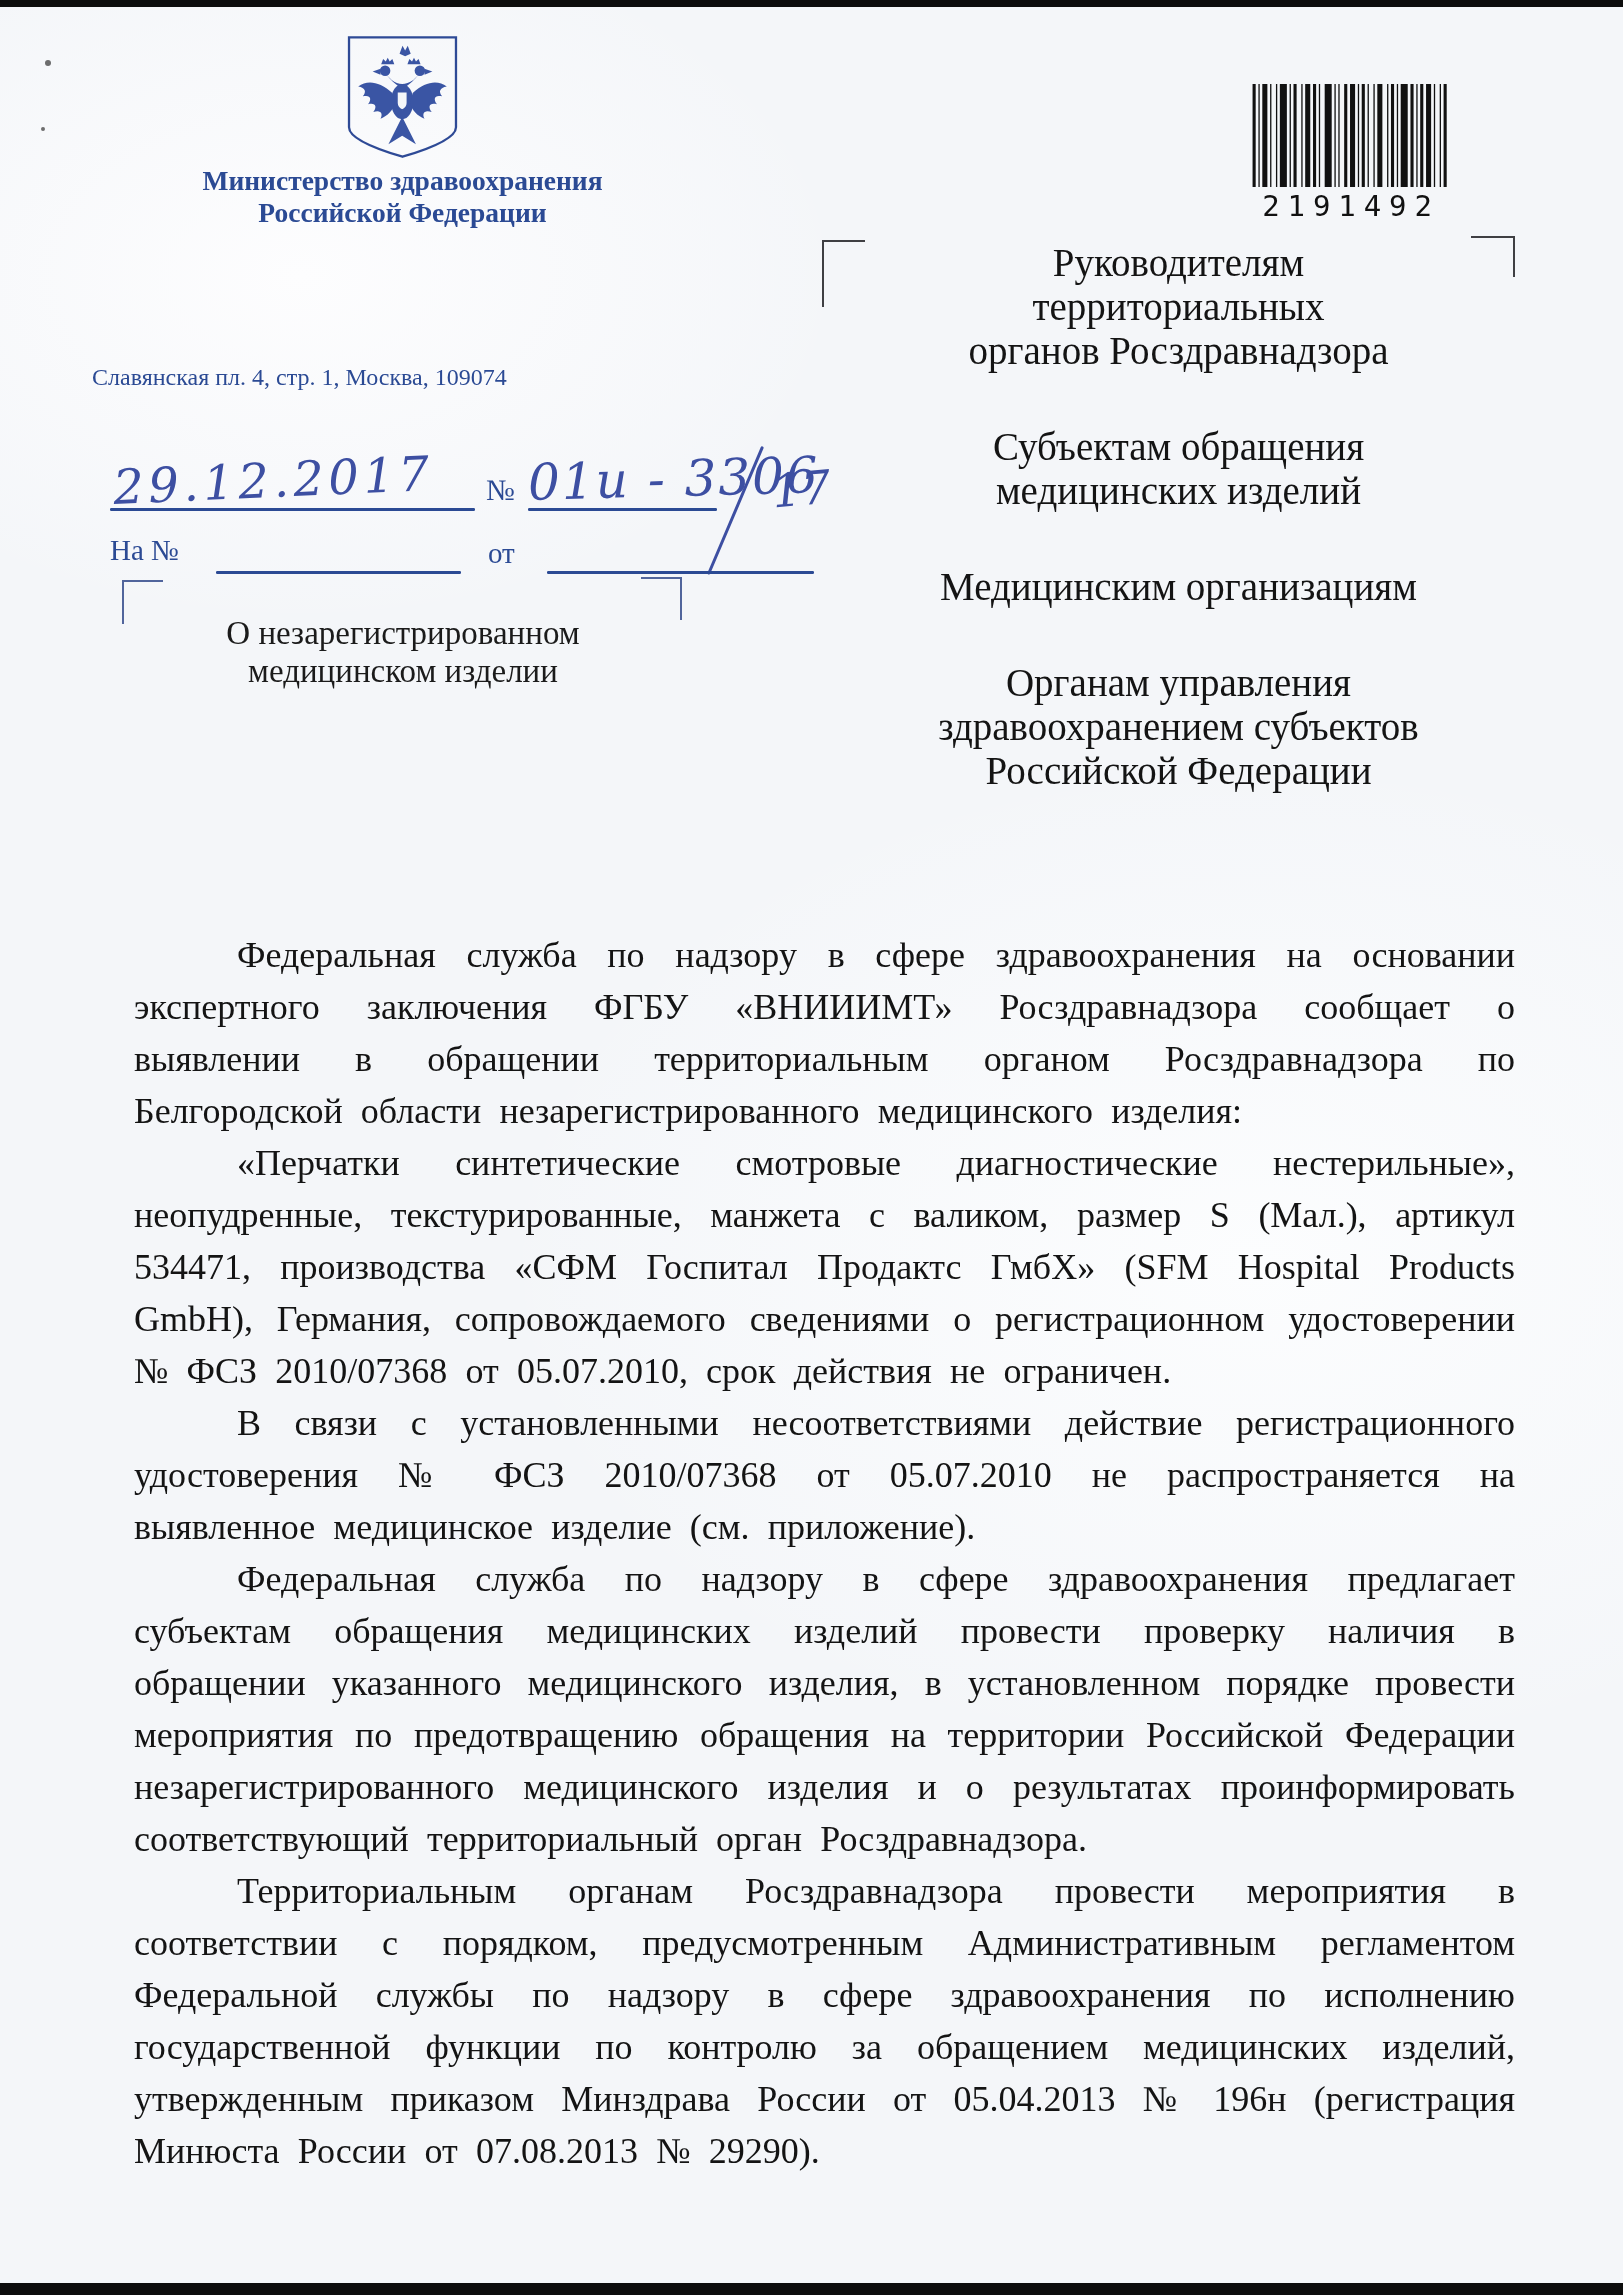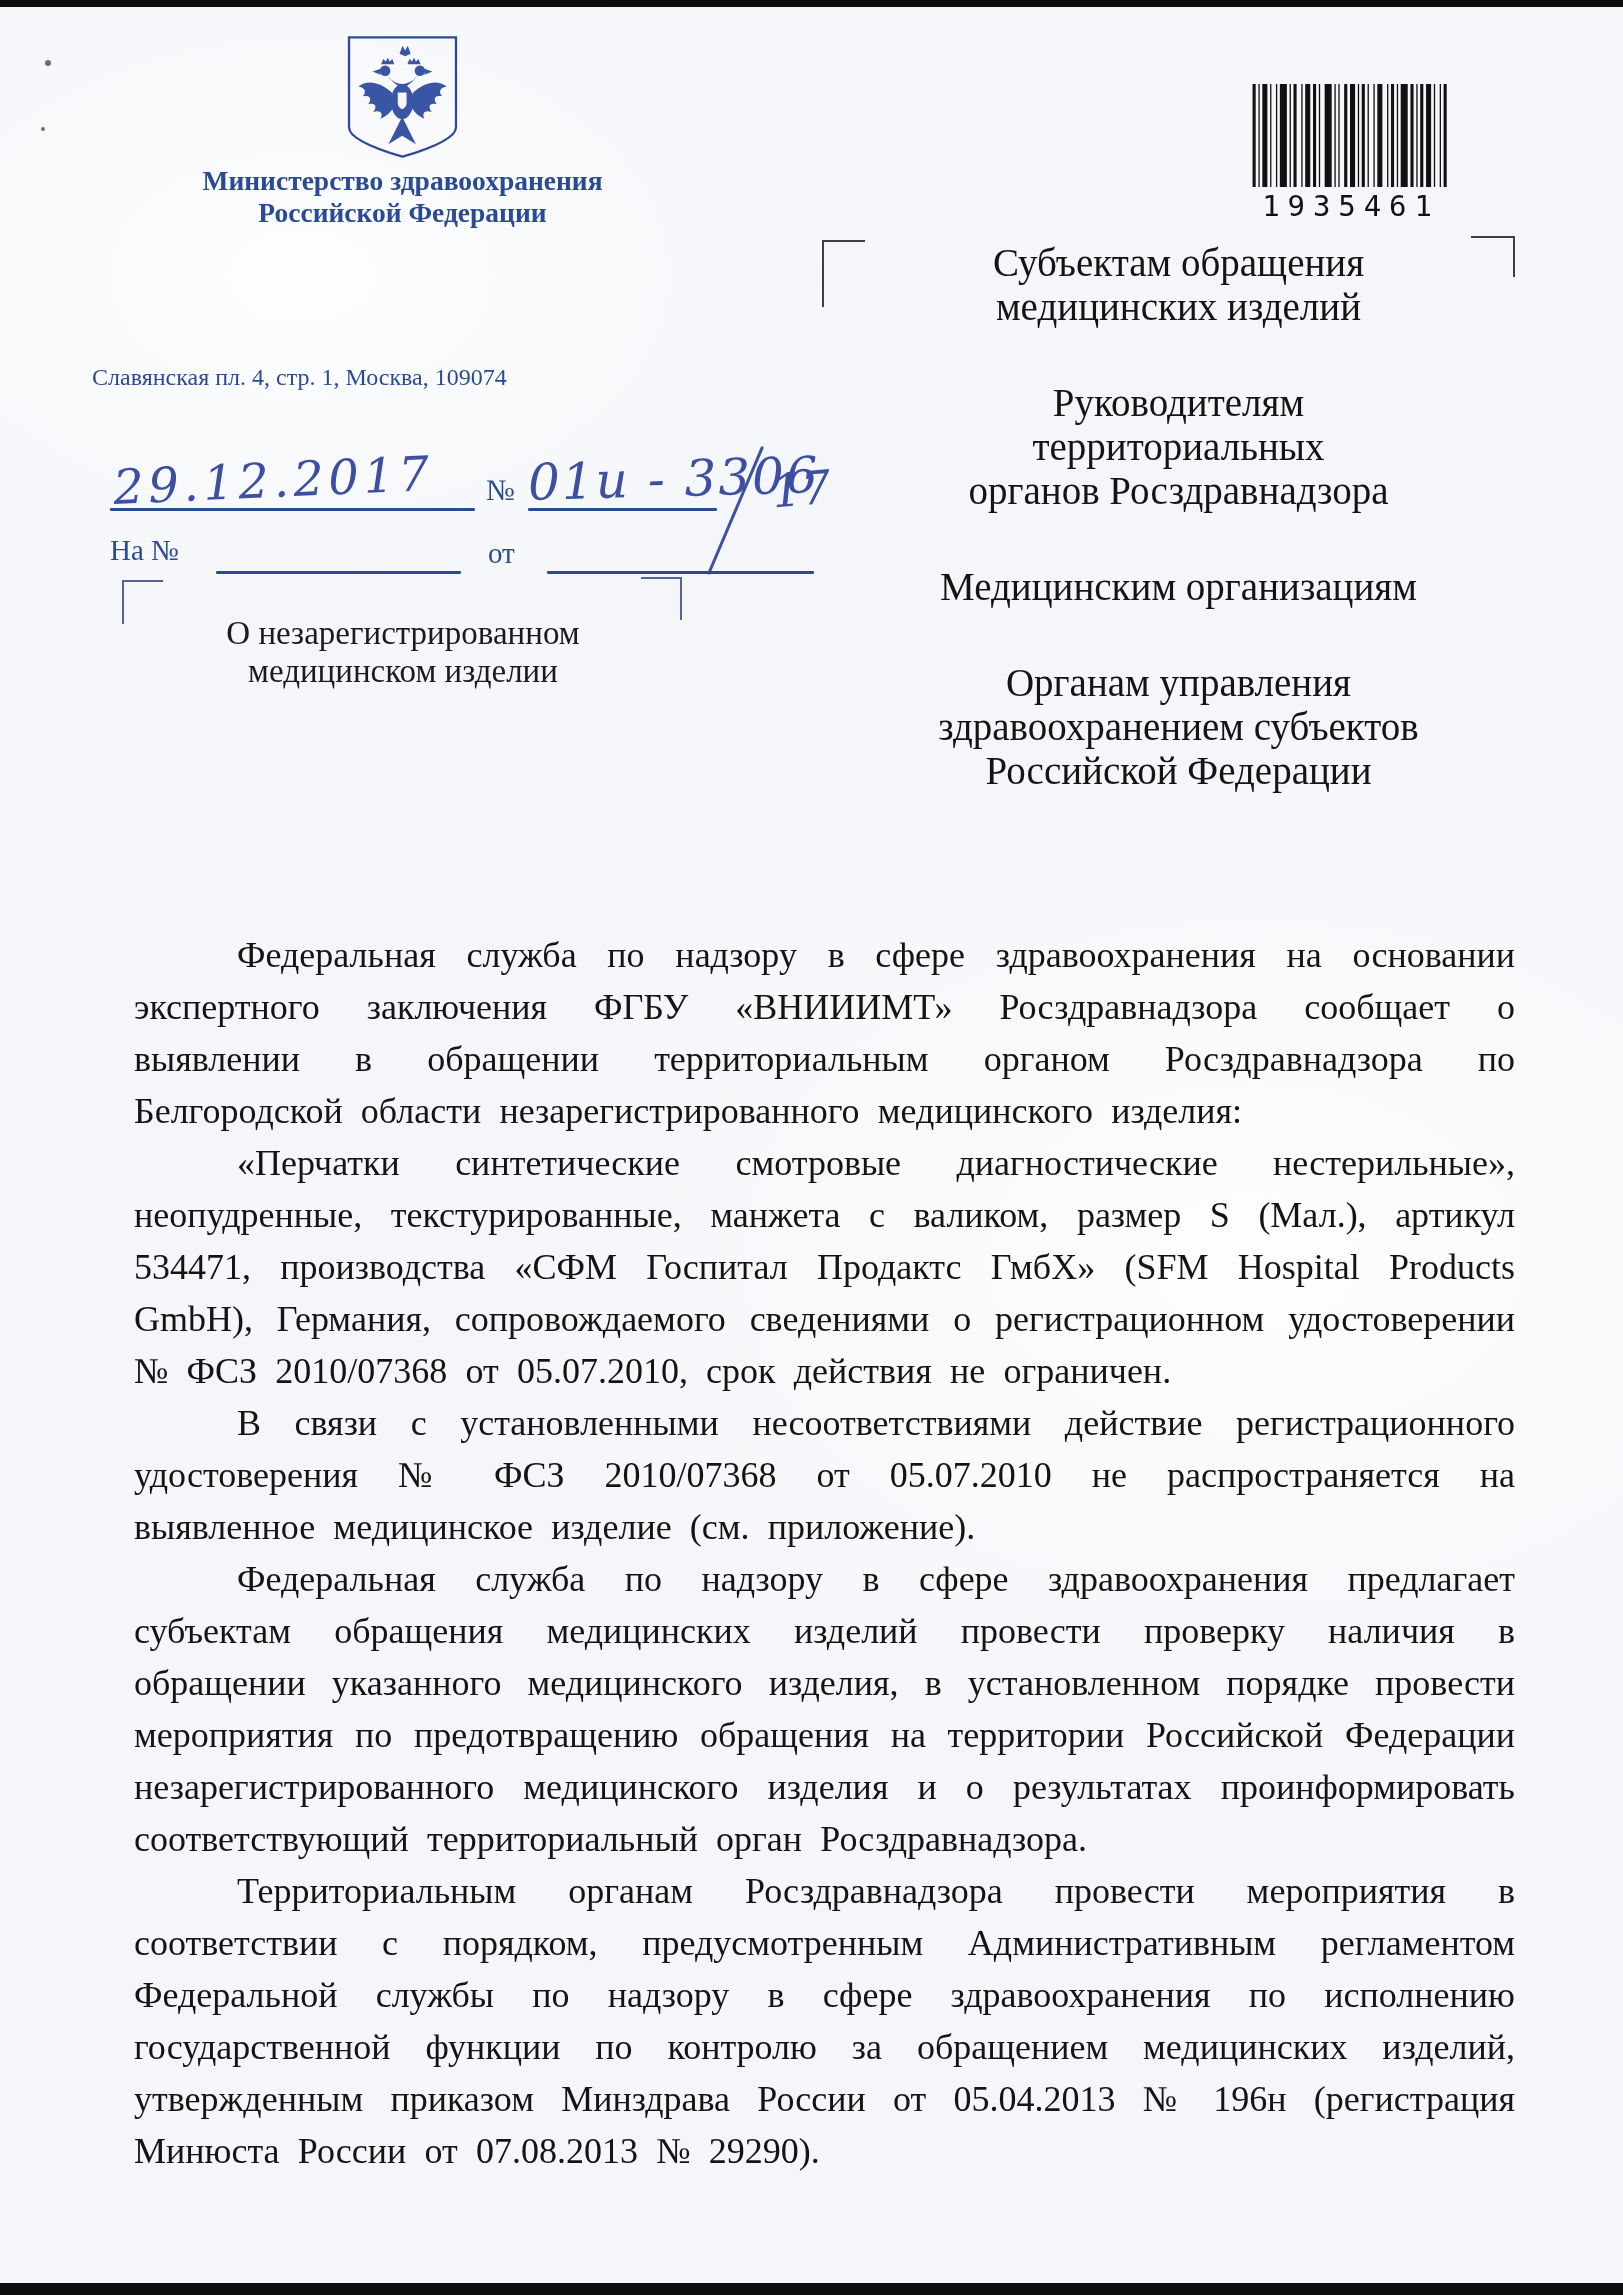--- a/index.html
+++ b/index.html
@@ -149,31 +149,31 @@
         <rect x="227.25" y="0" width="10.76" height="158" fill="#111"></rect>
         <rect x="242.20" y="0" width="4.78" height="158" fill="#111"></rect>
         <rect x="251.17" y="0" width="2.00" height="158" fill="#111"></rect>
         <rect x="257.15" y="0" width="4.78" height="158" fill="#111"></rect>
         <rect x="266.12" y="0" width="7.77" height="158" fill="#111"></rect>
         <rect x="278.08" y="0" width="2.00" height="158" fill="#111"></rect>
         <rect x="287.05" y="0" width="2.00" height="158" fill="#111"></rect>
         <rect x="293.03" y="0" width="4.78" height="158" fill="#111"></rect>
       </svg>
   </div>
-  <div class="abs barcode-num" style="left:1252px; top:189px; width:198px;">1935461</div>
+  <div class="abs barcode-num" style="left:1252px; top:189px; width:198px;">2191492</div>
 
   <div class="bracket br-tl br-recipient" style="left:822px; top:240px; width:41px; height:65px;"></div>
   <div class="bracket br-tr br-recipient" style="left:1471px; top:236px; width:42px; height:39px;"></div>
 
   <div class="abs recipients" style="left:851px; top:241px; width:655px;">
-    <div class="recipient prelines">Субъектам обращения
-медицинских изделий</div>
     <div class="recipient prelines">Руководителям
 территориальных
 органов Росздравнадзора</div>
+    <div class="recipient prelines">Субъектам обращения
+медицинских изделий</div>
     <div class="recipient prelines">Медицинским организациям</div>
     <div class="recipient prelines">Органам управления
 здравоохранением субъектов
 Российской Федерации</div>
   </div>
 
   <div class="abs bodytext" style="left:134px; top:929px; width:1381px;">
     <p>Федеральная служба по надзору в сфере здравоохранения на основании экспертного заключения ФГБУ «ВНИИИМТ» Росздравнадзора сообщает о выявлении в обращении территориальным органом Росздравнадзора по Белгородской области незарегистрированного медицинского изделия:</p>
     <p>«Перчатки синтетические смотровые диагностические нестерильные», неопудренные, текстурированные, манжета с валиком, размер S (Мал.), артикул 534471, производства «СФМ Госпитал Продактс ГмбХ» (SFM Hospital Products GmbH), Германия, сопровождаемого сведениями о регистрационном удостоверении № ФСЗ 2010/07368 от 05.07.2010, срок действия не ограничен.</p>
     <p>В связи с установленными несоответствиями действие регистрационного удостоверения № ФСЗ 2010/07368 от 05.07.2010 не распространяется на выявленное медицинское изделие (см. приложение).</p>

